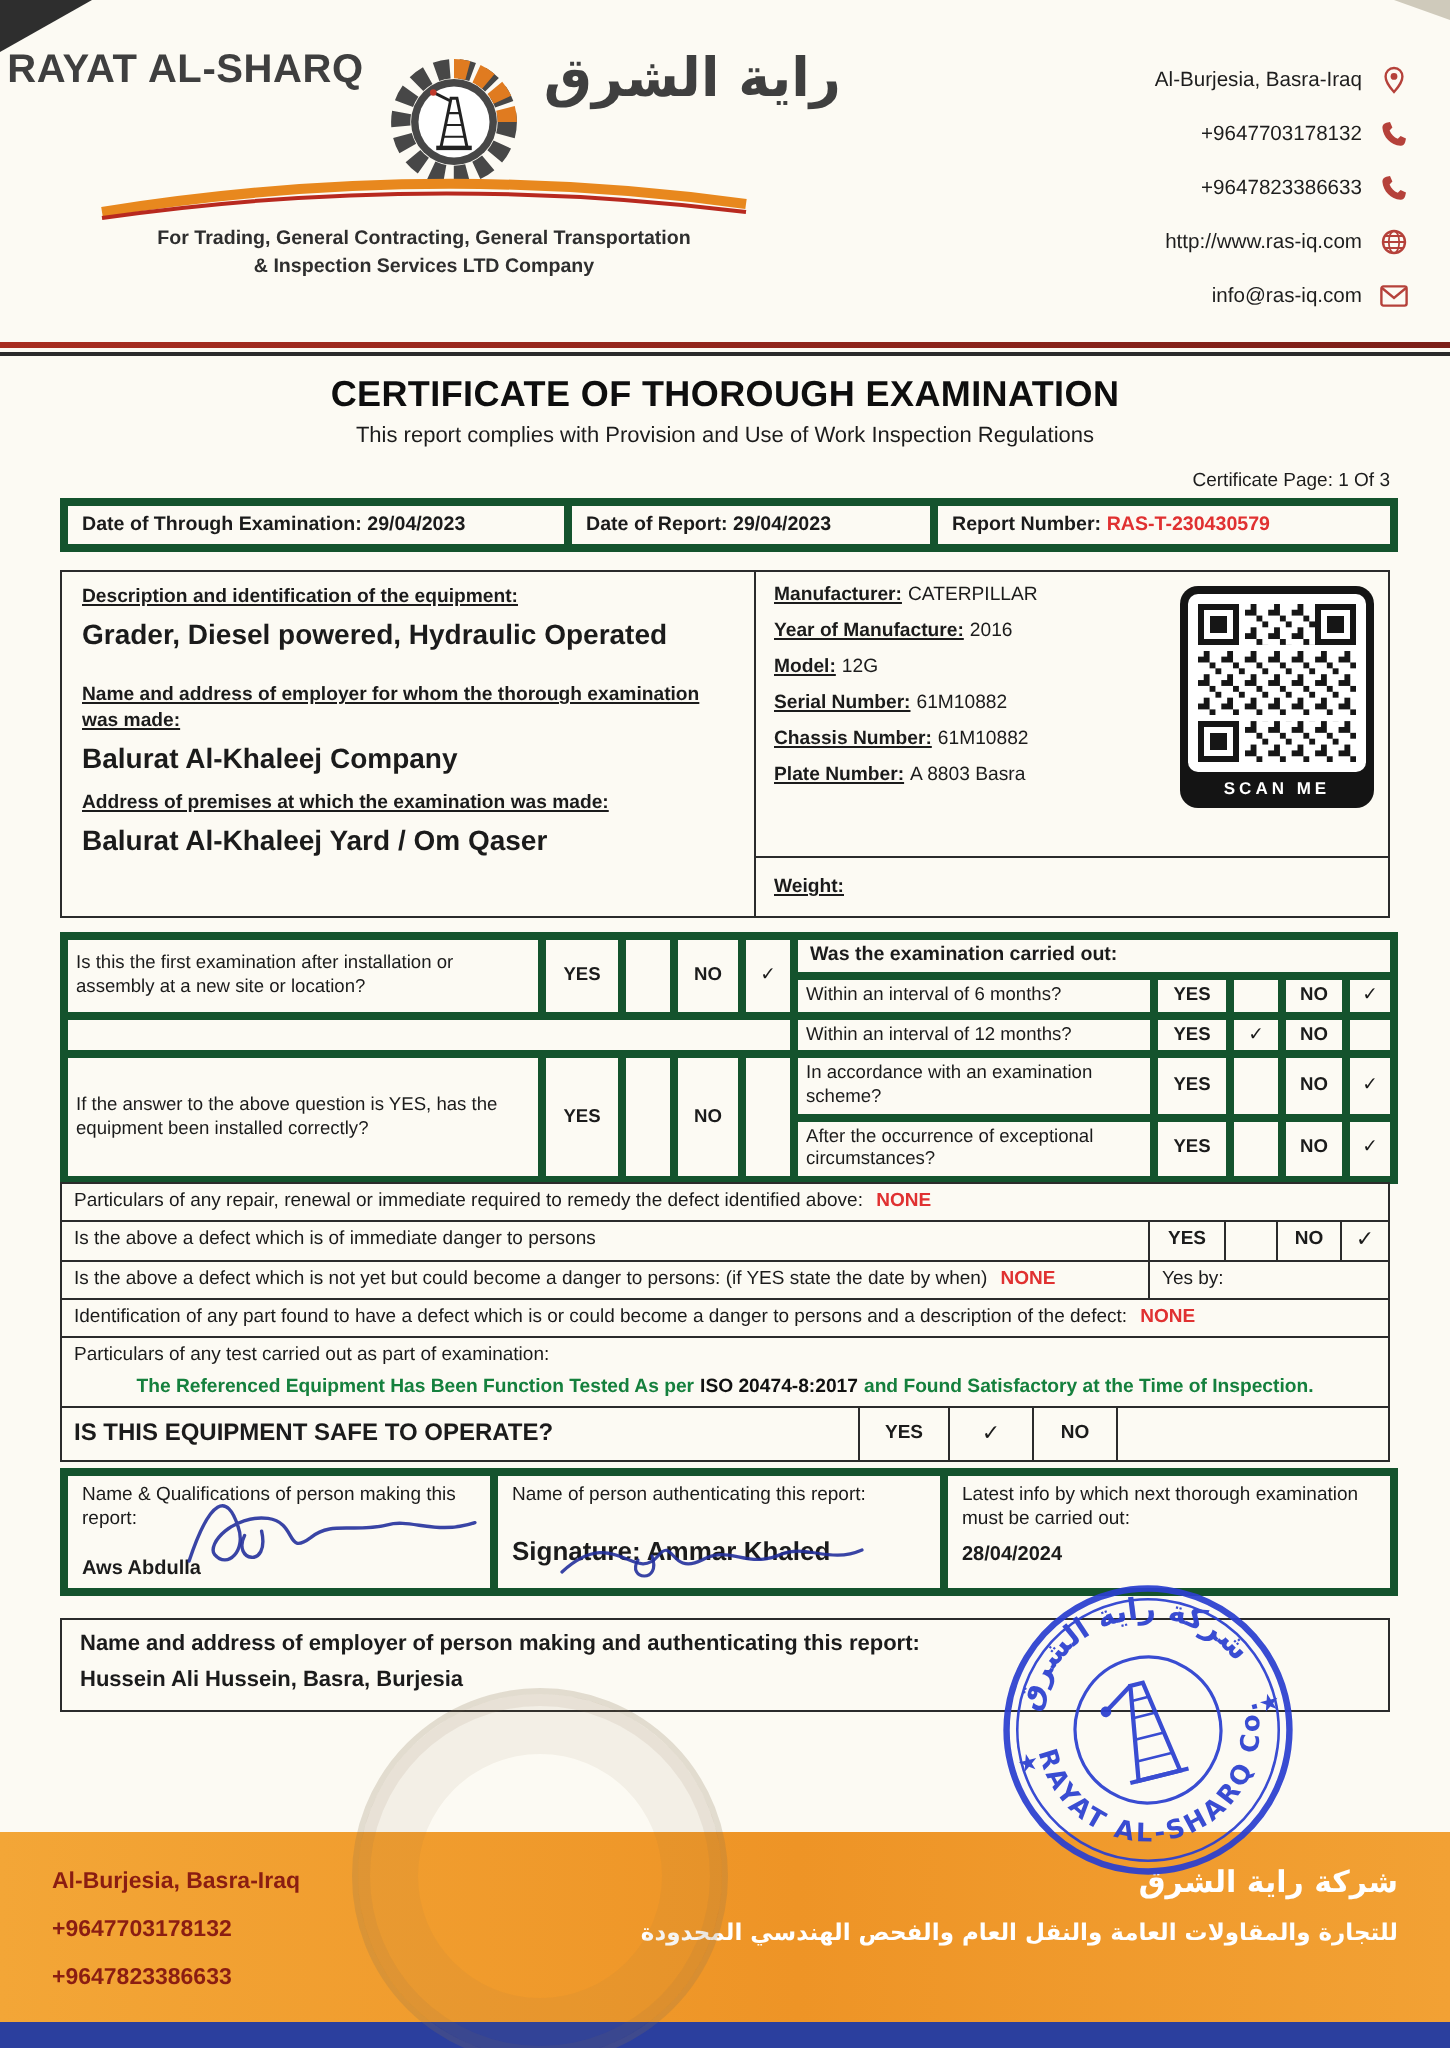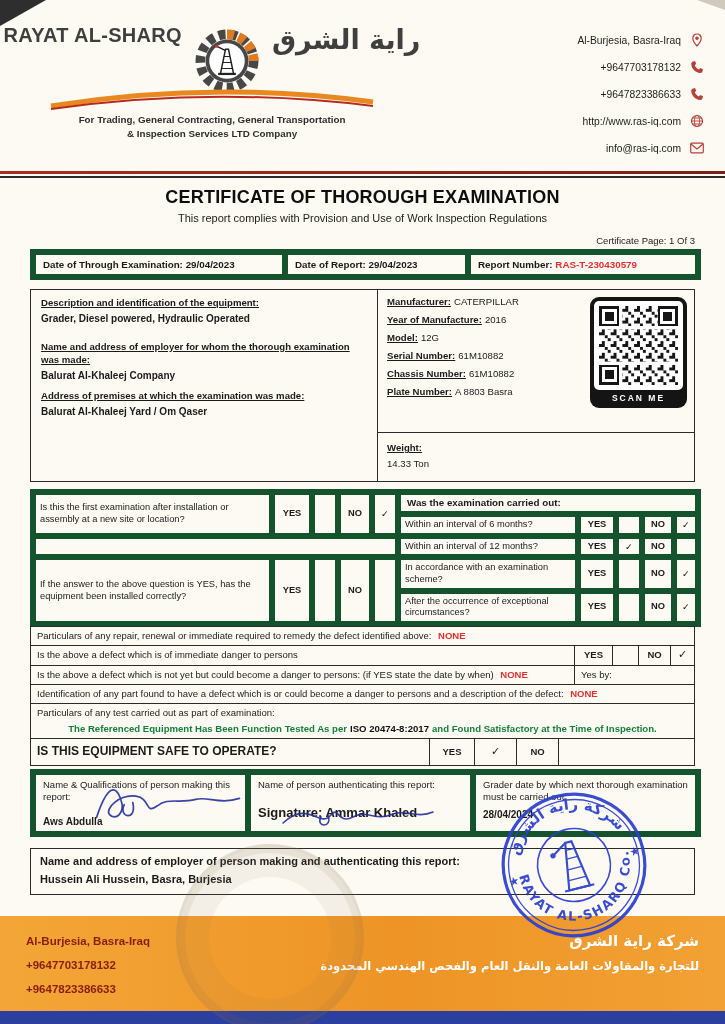--- a/index.html
+++ b/index.html
@@ -29,38 +29,38 @@
   .rule-red { height:3px; background:linear-gradient(90deg,#a82d20,#7c1f18); margin:2px 0 2px; }
   .rule-dark { height:2px; background:#2a2a2a; }
 
   .content { width:665px; margin:0 auto; }
   .title-block { text-align:center; margin-top:9px; }
   .title-block h1 { font-size:18px; font-weight:bold; color:#0e0e0e; letter-spacing:0.2px; }
   .title-block .sub { font-size:11px; margin-top:4px; color:#1c1c1c; }
   .cert-page { text-align:right; font-size:9.5px; margin:11px 0 3px; color:#1c1c1c; }
 
   table { border-collapse:collapse; table-layout:fixed; }
-  td { border:6px solid #14532d; }
+  td { border:4px solid #14532d; }
 
   .metatab { width:665px; }
   .metatab td { font-size:9.8px; font-weight:bold; padding:4px 7px; white-space:nowrap; }
   .red { color:#e03131; }
   .green { color:#15803d; }
   .bold { font-weight:bold; }
 
   
   .equip { display:flex; border:1px solid #2b2b2b; width:665px; margin-top:9px; }
   .eq-left { width:347px; border-right:1px solid #2b2b2b; padding:7px 10px 8px; }
   .eq-right { flex:1; display:flex; flex-direction:column;gap:20px; }
   .er-top { display:flex; flex:1; }
   .er-fields { flex:1; padding:6px 6px 4px 9px; }
   .qr-wrap { width:104px; padding:7px 7px 4px 0; }
   .er-weight { border-top:1px solid #2b2b2b; padding:4px 9px 7px; }
   .lblu { font-weight:bold; text-decoration:underline; font-size:9.6px; line-height:1.35; }
-  .valb { font-weight:bold; font-size:10px; }
+  .valb { font-weight:bold; font-size:14px; }
   .mt3 { margin-top:3px; } .mb16 { margin-bottom:17px; } .mb8 { margin-bottom:9px; }
   .field { font-size:9.6px; margin-bottom:5px; white-space:nowrap; }
   .field .fv { font-weight:normal; margin-left:3px; }
   .qr-frame { background:#141414; border-radius:9px; padding:4px; }
   .qr-white { background:#fff; border-radius:5px; padding:2px; }
   .qr-white svg { display:block; width:100%; height:auto; }
   .qr-label { color:#fff; text-align:center; font-size:8.5px; font-weight:bold; letter-spacing:2px; padding:3px 0 1px; }
 
   
   .exam-wrap { margin-top:7px; }
@@ -279,21 +279,20 @@
                       <rect x="3" y="23" width="3" height="3"></rect>
                   </g>
                 </svg>
               </div>
               <div class="qr-label">SCAN ME</div>
             </div>
           </div>
         </div>
         <div class="er-weight">
           <span class="lblu">Weight:</span>
-          <div class="field mt3">14.33 Ton</div>
         </div>
       </div>
     </div>
 
     <div class="exam-wrap">
       <table class="xtab">
         <colgroup>
           <col style="width:239px">
             <col style="width:40px">
             <col style="width:26px">
@@ -417,21 +416,21 @@
         </td>
         <td>
           <div class="slbl">Name of person authenticating this report:</div>
           <div class="sname2">Signature: Ammar Khaled</div>
           <svg class="sig sig2" viewBox="0 0 165 40">
             <path d="M8 28 C34 4 44 34 56 20 C64 10 62 30 78 22 C92 14 100 27 118 19 C130 14 142 24 158 17"></path>
             <path d="M46 22 C40 32 58 34 53 20"></path>
           </svg>
         </td>
         <td>
-          <div class="slbl">Grader date by which next thorough examination must be carried out:</div>
+          <div class="slbl">Latest info by which next thorough examination must be carried out:</div>
           <div class="sname" style="margin-top:6px">28/04/2024</div>
         </td>
       </tr>
     </tbody>
       </table>
 
     <div class="employer">
       <div class="lbl">Name and address of employer of person making and authenticating this report:</div>
       <div class="val">Hussein Ali Hussein, Basra, Burjesia</div>
     </div>

